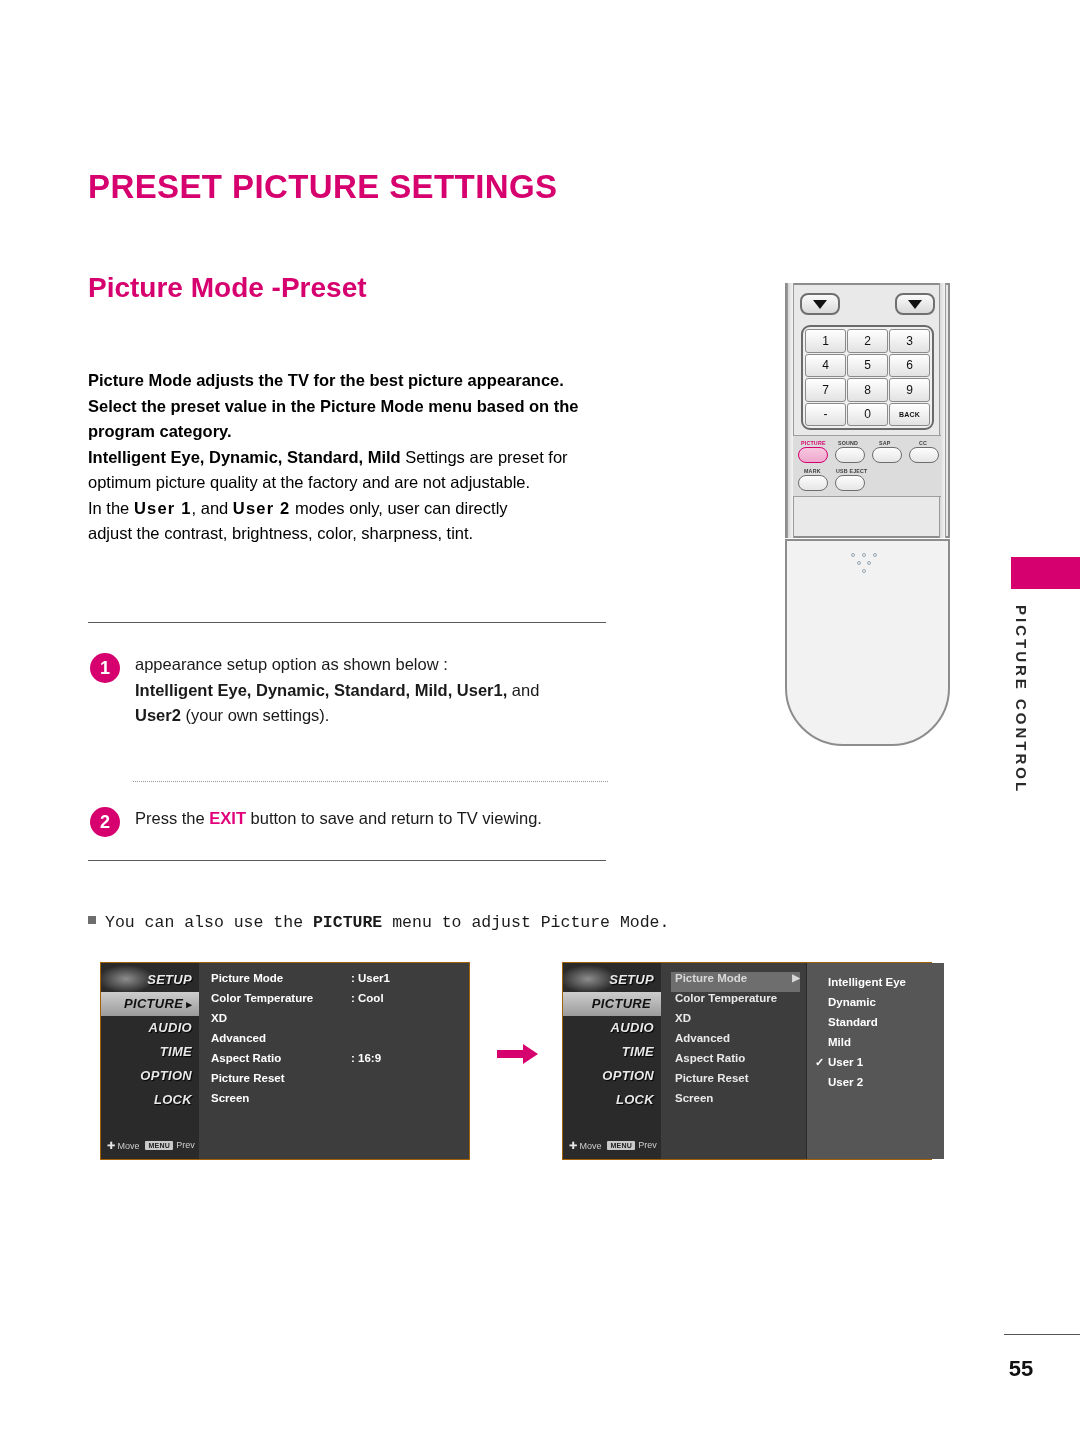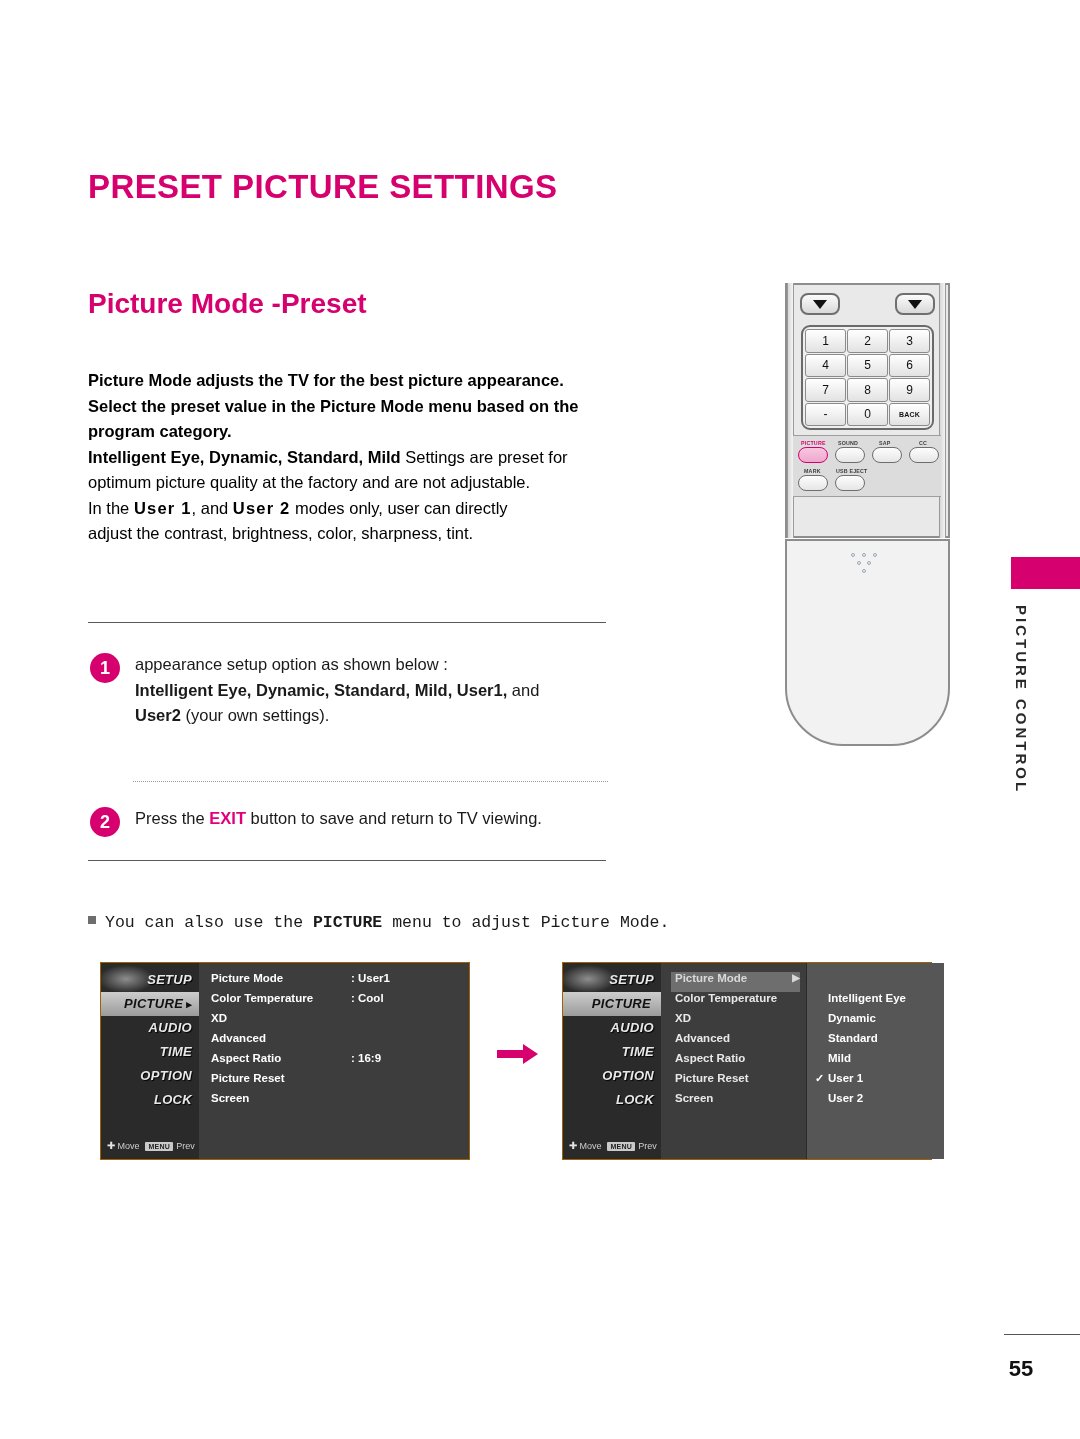--- a/index.html
+++ b/index.html
@@ -23,21 +23,21 @@
     top: 168px;
     font-size: 33px;
     font-weight: bold;
     letter-spacing: 0.4px;
     color: #d6006e;
   }
 
   .section-title {
     position: absolute;
     left: 88px;
-    top: 288px;
+    top: 272px;
     font-size: 28px;
     font-weight: bold;
     color: #d6006e;
   }
 
   
   .intro {
     position: absolute;
     left: 88px;
     top: 368px;
@@ -187,21 +187,21 @@
   }
   .osd-nav-item.active.noarrow::after { content: ""; }
 
   .osd-footer {
     position: absolute;
     left: 6px;
     bottom: 8px;
     font-size: 9px;
     color: #cfcfcf;
     display: flex;
-    align-items: flex-end;
+    align-items: flex-start;
     gap: 6px;
     white-space: nowrap;
   }
   .osd-footer .mv-icon {
     display: inline-block;
     color: #e5e5e5;
     font-size: 10px;
     margin-right: 2px;
   }
   .menu-chip {
@@ -252,21 +252,21 @@
     color: #d9d9d9;
   }
   .osd-2 .osd-row .arrow { font-size: 10px; }
 
   .osd-sub {
     width: 138px;
     background: #565656;
     border-left: 1px solid #2a2a2a;
     margin-left: 2px;
     margin-top: -9px;
-    padding-top: 25px;
+    padding-top: 9px;
     box-sizing: border-box;
   }
   .osd-sub-row {
     height: 20px;
     display: flex;
     align-items: center;
     font-size: 11.5px;
     font-weight: bold;
     color: #ffffff;
     padding-left: 8px;

